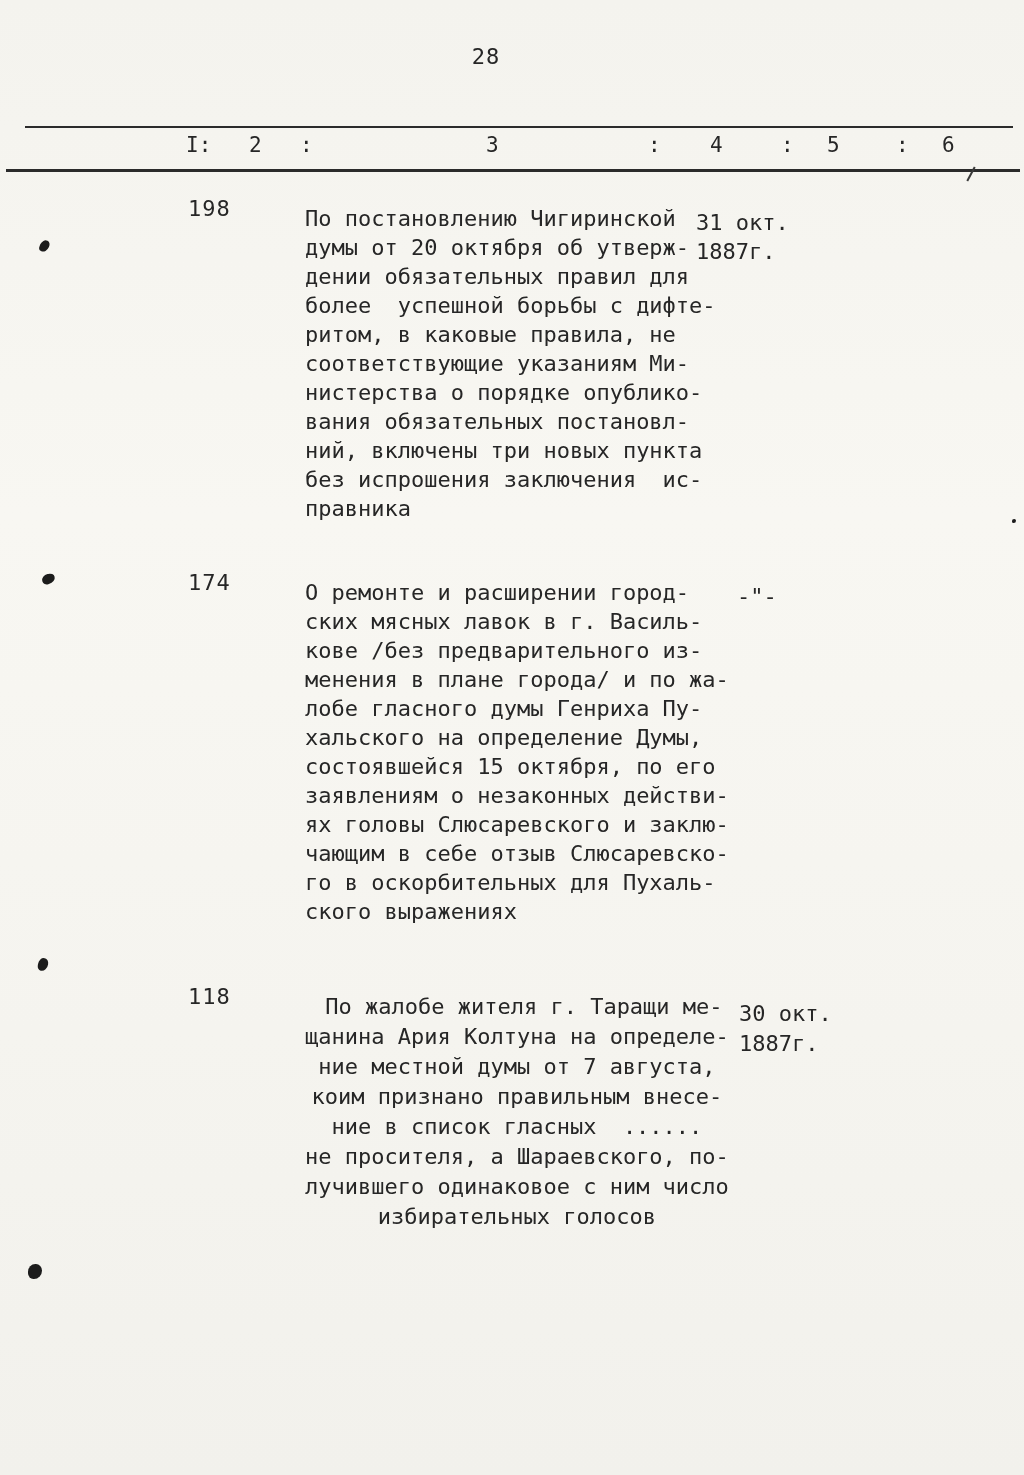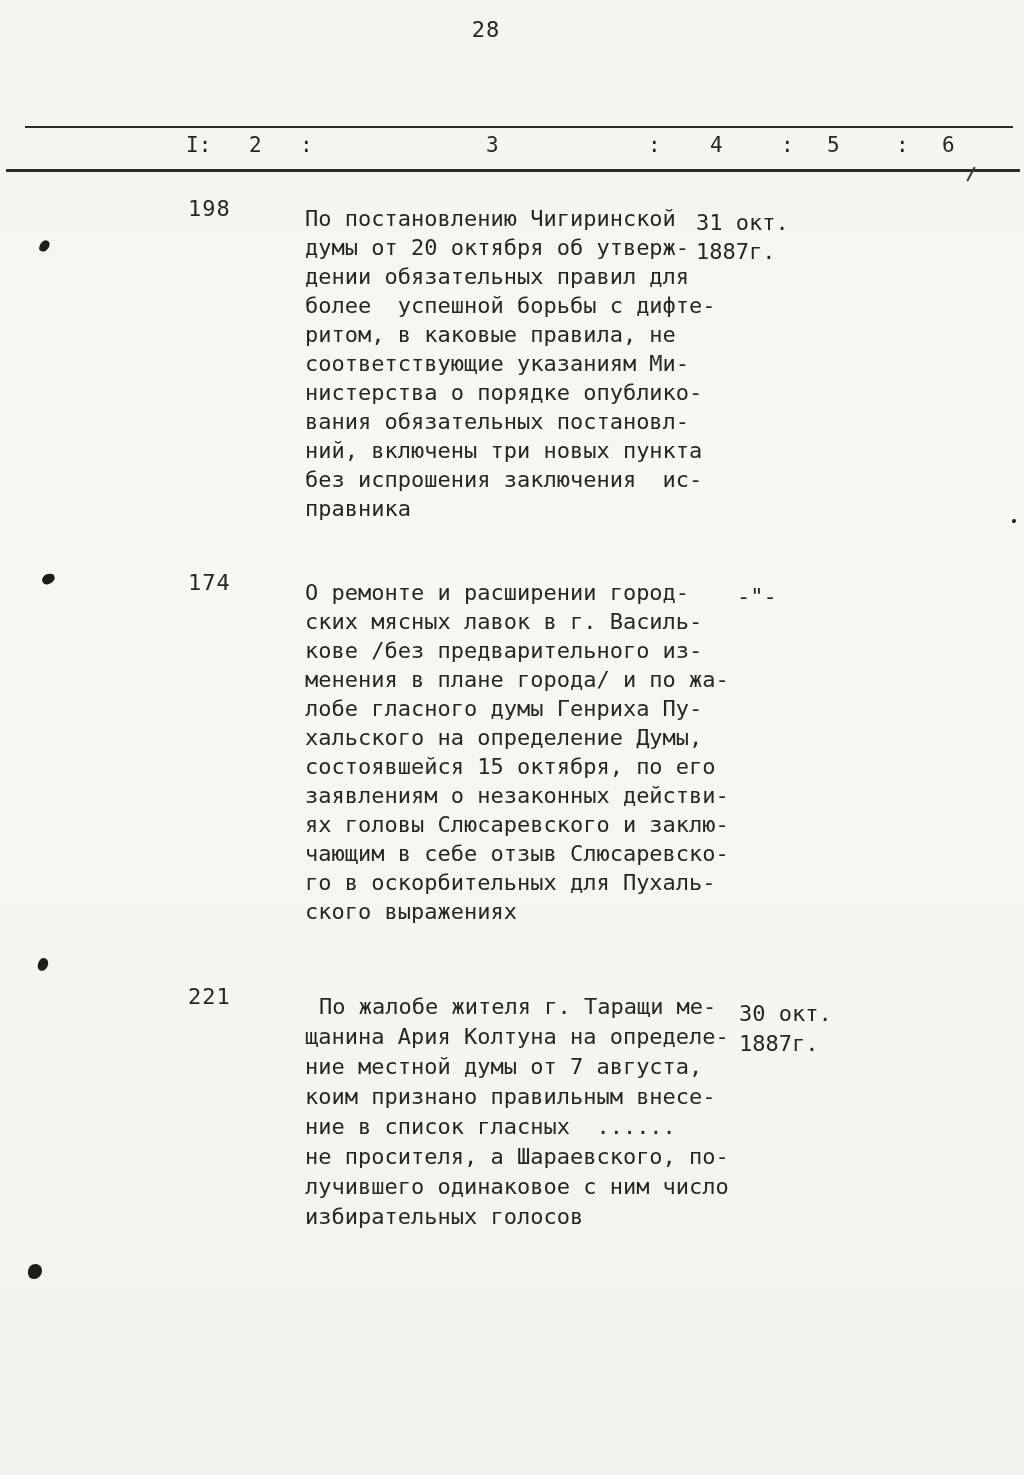--- a/index.html
+++ b/index.html
@@ -11,21 +11,21 @@
     position: relative;
     width: 1024px;
     height: 1475px;
     overflow: hidden;
     background: linear-gradient(180deg, #f4f3ee 0%, #f8f7f2 35%, #f5f4ef 70%, #f2f1ec 100%);
     font-family: "DejaVu Sans Mono", monospace;
     color: #262626;
   }
   .page-number {
     position: absolute;
-    top: 17px;
+    top: 44px;
     left: 0;
     width: 972px;
     text-align: center;
     font-size: 22px;
     letter-spacing: 1px;
   }
   .rule {
     position: absolute;
     background: #2b2b2b;
   }
@@ -71,21 +71,21 @@
     top: 0;
     letter-spacing: 1px;
   }
   .entry-text {
     position: absolute;
     left: 305px;
     top: 8px;
     line-height: 29px;
     white-space: pre;
   }
-  .entry-2 .entry-text { line-height: 30px; }
+  .entry-2 .entry-text { line-height: 30px; text-align: center; }
   .entry-2 .entry-text .text-line:first-child { text-indent: 14px; }
   .entry-date {
     position: absolute;
     top: 12px;
     line-height: 29px;
     white-space: pre;
   }
   .entry-0 .entry-date { left: 696px; }
   .entry-1 .entry-date { left: 737px; }
   .entry-2 .entry-date { left: 739px; top: 15px; line-height: 30px; }
@@ -138,21 +138,21 @@
         <div class="entry-num">198</div>
         <div class="entry-text"><div class="text-line">По постановлению Чигиринской</div><div class="text-line">думы от 20 октября об утверж-</div><div class="text-line">дении обязательных правил для</div><div class="text-line">более  успешной борьбы с дифте-</div><div class="text-line">ритом, в каковые правила, не</div><div class="text-line">соответствующие указаниям Ми-</div><div class="text-line">нистерства о порядке опублико-</div><div class="text-line">вания обязательных постановл-</div><div class="text-line">ний, включены три новых пункта</div><div class="text-line">без испрошения заключения  ис-</div><div class="text-line">правника</div></div>
         <div class="entry-date"><div class="date-line">31 окт.</div><div class="date-line">1887г.</div></div>
       </div>
       <div class="entry entry-1">
         <div class="entry-num">174</div>
         <div class="entry-text"><div class="text-line">О ремонте и расширении город-</div><div class="text-line">ских мясных лавок в г. Василь-</div><div class="text-line">кове /без предварительного из-</div><div class="text-line">менения в плане города/ и по жа-</div><div class="text-line">лобе гласного думы Генриха Пу-</div><div class="text-line">хальского на определение Думы,</div><div class="text-line">состоявшейся 15 октября, по его</div><div class="text-line">заявлениям о незаконных действи-</div><div class="text-line">ях головы Слюсаревского и заклю-</div><div class="text-line">чающим в себе отзыв Слюсаревско-</div><div class="text-line">го в оскорбительных для Пухаль-</div><div class="text-line">ского выражениях</div></div>
         <div class="entry-date"><div class="date-line">-"-</div></div>
       </div>
       <div class="entry entry-2">
-        <div class="entry-num">221</div>
+        <div class="entry-num">118</div>
         <div class="entry-text"><div class="text-line">По жалобе жителя г. Таращи ме-</div><div class="text-line">щанина Ария Колтуна на определе-</div><div class="text-line">ние местной думы от 7 августа,</div><div class="text-line">коим признано правильным внесе-</div><div class="text-line">ние в список гласных  ......</div><div class="text-line">не просителя, а Шараевского, по-</div><div class="text-line">лучившего одинаковое с ним число</div><div class="text-line">избирательных голосов</div></div>
         <div class="entry-date"><div class="date-line">30 окт.</div><div class="date-line">1887г.</div></div>
       </div>
     </div>
 
   <div class="speck speck-1"></div>
   <div class="speck speck-2"></div>
   <div class="speck speck-3"></div>
   <div class="speck speck-4"></div>
   <div class="speck speck-5"></div>

